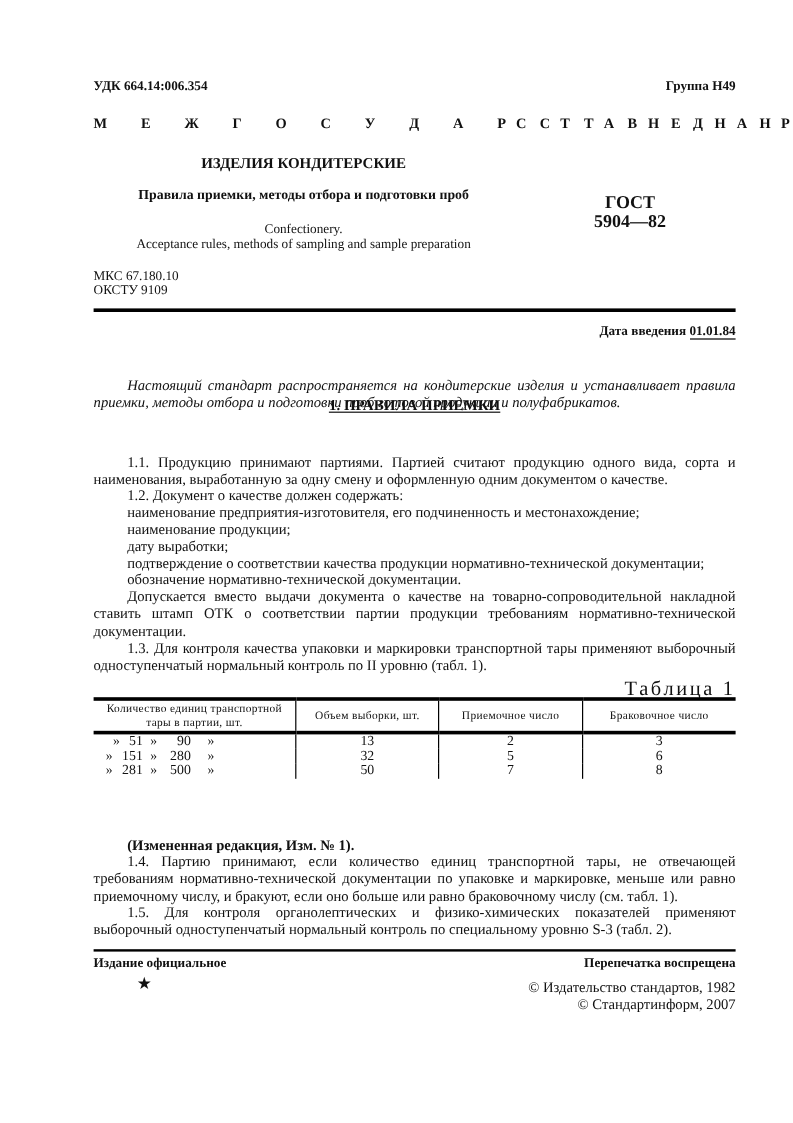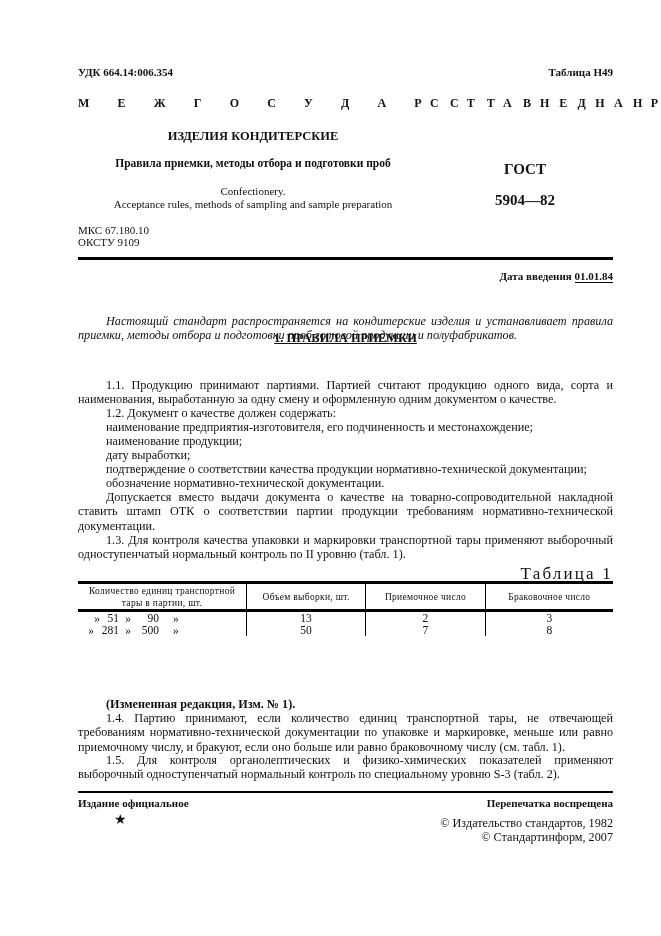--- a/index.html
+++ b/index.html
@@ -32,32 +32,32 @@
     table.t1 .c3 { width: 119px; }
     table.t1 .c4 { width: 128px; }
     table.t1 th + th, table.t1 td + td { border-left: 1.5px solid #000; }
     .rng { display: inline-block; }
     .rng span { display: inline-block; }
   </style>
 </head>
 <body>
 
 <div class="abs t11 b" style="left:78px; top:66px;">УДК 664.14:006.354</div>
-<div class="abs t11 b right" style="left:400px; width:213px; top:66px;">Таблица Н49</div>
+<div class="abs t11 b right" style="left:400px; width:213px; top:66px;">Группа Н49</div>
 
 <div class="abs spaced" style="left:78px; top:96px; white-space:nowrap;">М Е Ж Г О С У Д А Р С Т В Е Н Н Ы Й</div>
 <div class="abs spaced right" style="left:430px; width:196px; top:96px; white-space:nowrap;">С Т А Н Д А Р Т</div>
 
 <div class="abs b center" style="left:78px; width:350px; top:129px; font-size:12.5px;">ИЗДЕЛИЯ КОНДИТЕРСКИЕ</div>
 <div class="abs b center" style="left:78px; width:350px; top:157px; font-size:11.5px;">Правила приемки, методы отбора и подготовки проб</div>
 <div class="abs center" style="left:78px; width:350px; top:185px; font-size:11px; line-height:13px;">Confectionery.</div>
 <div class="abs center" style="left:78px; width:350px; top:198px; font-size:11px; line-height:13px;">Acceptance rules, methods of sampling and sample preparation</div>
 
 <div class="abs b center" style="left:490px; width:70px; top:161px; font-size:15px; line-height:17px;">ГОСТ</div>
-<div class="abs b center" style="left:478px; width:94px; top:177px; font-size:15px; line-height:17px;margin-top:15px;">5904—82</div>
+<div class="abs b center" style="left:478px; width:94px; top:177px; font-size:15px; line-height:17px;">5904—82</div>
 
 <div class="abs" style="left:78px; top:224px; font-size:11px; line-height:12px;">МКС 67.180.10</div>
 <div class="abs" style="left:78px; top:236px; font-size:11px; line-height:12px;">ОКСТУ 9109</div>
 
 <div class="rule" style="left:78px; top:257px; width:535px; height:3px;"></div>
 
 <div class="abs b right t11" style="left:400px; width:213px; top:270px;">
   <span>Дата введения</span>
   <span style="border-bottom:1.5px solid #000;">01.01.84</span>
 </div>
@@ -94,20 +94,30 @@
           <span style="width:20px; text-align:center;">»</span><span style="width:12px; text-align:right;">51</span><span style="width:18px; text-align:center;">»</span><span style="width:22px; text-align:right;">90</span><span style="padding-left:14px;">»</span>
         </span>
       </td>
       <td class="c2">13</td>
       <td class="c3">2</td>
       <td class="c4">3</td>
     </tr>
     <tr>
       <td class="c1">
         <span class="rng" style="padding-left:9px;">
+          <span style="width:8px; text-align:center;">»</span><span style="width:24px; text-align:right;">151</span><span style="width:18px; text-align:center;">»</span><span style="width:22px; text-align:right;">280</span><span style="padding-left:14px;">»</span>
+        </span>
+      </td>
+      <td class="c2">32</td>
+      <td class="c3">5</td>
+      <td class="c4">6</td>
+    </tr>
+    <tr>
+      <td class="c1">
+        <span class="rng" style="padding-left:9px;">
           <span style="width:8px; text-align:center;">»</span><span style="width:24px; text-align:right;">281</span><span style="width:18px; text-align:center;">»</span><span style="width:22px; text-align:right;">500</span><span style="padding-left:14px;">»</span>
         </span>
       </td>
       <td class="c2">50</td>
       <td class="c3">7</td>
       <td class="c4">8</td>
     </tr>
   </tbody>
 </table>
 

